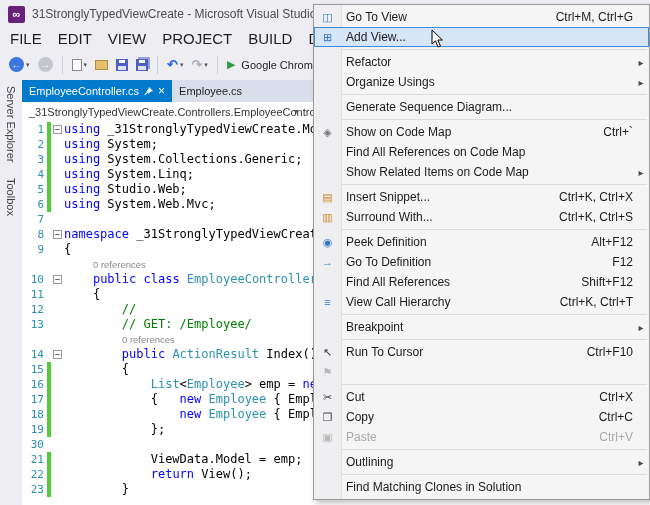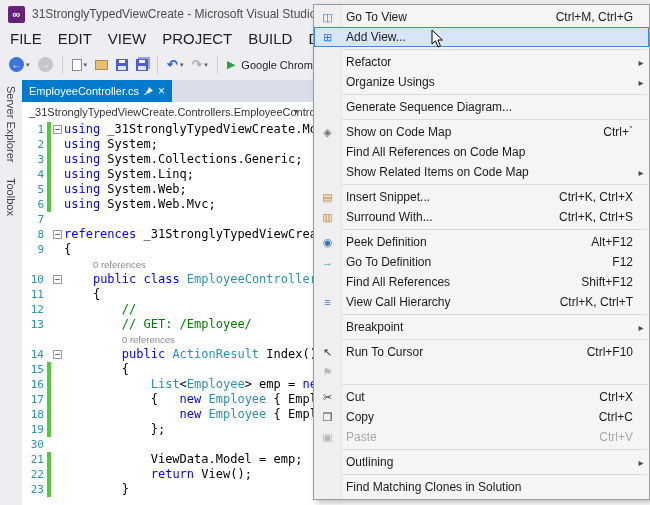--- a/index.html
+++ b/index.html
@@ -154,20 +154,23 @@
           <div class="tab active">
             <span class="tab-label">EmployeeController.cs</span>
             <span class="tab-pin">
               <svg width="9" height="9" viewBox="0 0 9 9">
                 <path d="M5 0 L9 4 L6.5 4.8 L4.6 6.7 L2.3 4.4 L4.2 2.5 Z" fill="#fff"></path>
                 <rect x="0.2" y="6.2" width="3.4" height="1.1" transform="rotate(-45 1.9 6.7)" fill="#fff"></rect>
               </svg>
             </span>
             <span class="tab-close">×</span>
           </div>
+          <div class="tab">
+            <span class="tab-label">Employee.cs</span>
+          </div>
         </div>
       <div class="breadcrumb">
         <span>_31StronglyTypedViewCreate.Controllers.EmployeeController</span>
         <span class="bc-arrow">▾</span>
       </div>
       <div class="code-area" id="code-area">
           <div class="code-row">
             <div class="g-num">1</div>
             <div class="g-chg on"></div>
             <div class="g-fold">
@@ -190,41 +193,41 @@
           <div class="code-row">
             <div class="g-num">4</div>
             <div class="g-chg on"></div>
             <div class="g-fold"></div>
             <div class="g-code"><span class="tk-kw">using</span><span class="tk-pl"> System.Linq;</span></div>
           </div>
           <div class="code-row">
             <div class="g-num">5</div>
             <div class="g-chg on"></div>
             <div class="g-fold"></div>
-            <div class="g-code"><span class="tk-kw">using</span><span class="tk-pl"> System.Web;</span></div>
+            <div class="g-code"><span class="tk-kw">using</span><span class="tk-pl"> Studio.Web;</span></div>
           </div>
           <div class="code-row">
             <div class="g-num">6</div>
             <div class="g-chg on"></div>
             <div class="g-fold"></div>
             <div class="g-code"><span class="tk-kw">using</span><span class="tk-pl"> System.Web.Mvc;</span></div>
           </div>
           <div class="code-row">
             <div class="g-num">7</div>
             <div class="g-chg"></div>
             <div class="g-fold"></div>
             <div class="g-code"></div>
           </div>
           <div class="code-row">
             <div class="g-num">8</div>
             <div class="g-chg"></div>
             <div class="g-fold">
               <span class="fold-box">−</span>
             </div>
-            <div class="g-code"><span class="tk-kw">references</span><span class="tk-pl"> _31StronglyTypedViewCreate.Controllers</span></div>
+            <div class="g-code"><span class="tk-kw">namespace</span><span class="tk-pl"> _31StronglyTypedViewCreate.Controllers</span></div>
           </div>
           <div class="code-row">
             <div class="g-num">9</div>
             <div class="g-chg"></div>
             <div class="g-fold"></div>
             <div class="g-code"><span class="tk-pl">{</span></div>
           </div>
           <div class="code-row">
             <div class="g-num"></div>
             <div class="g-chg"></div>

